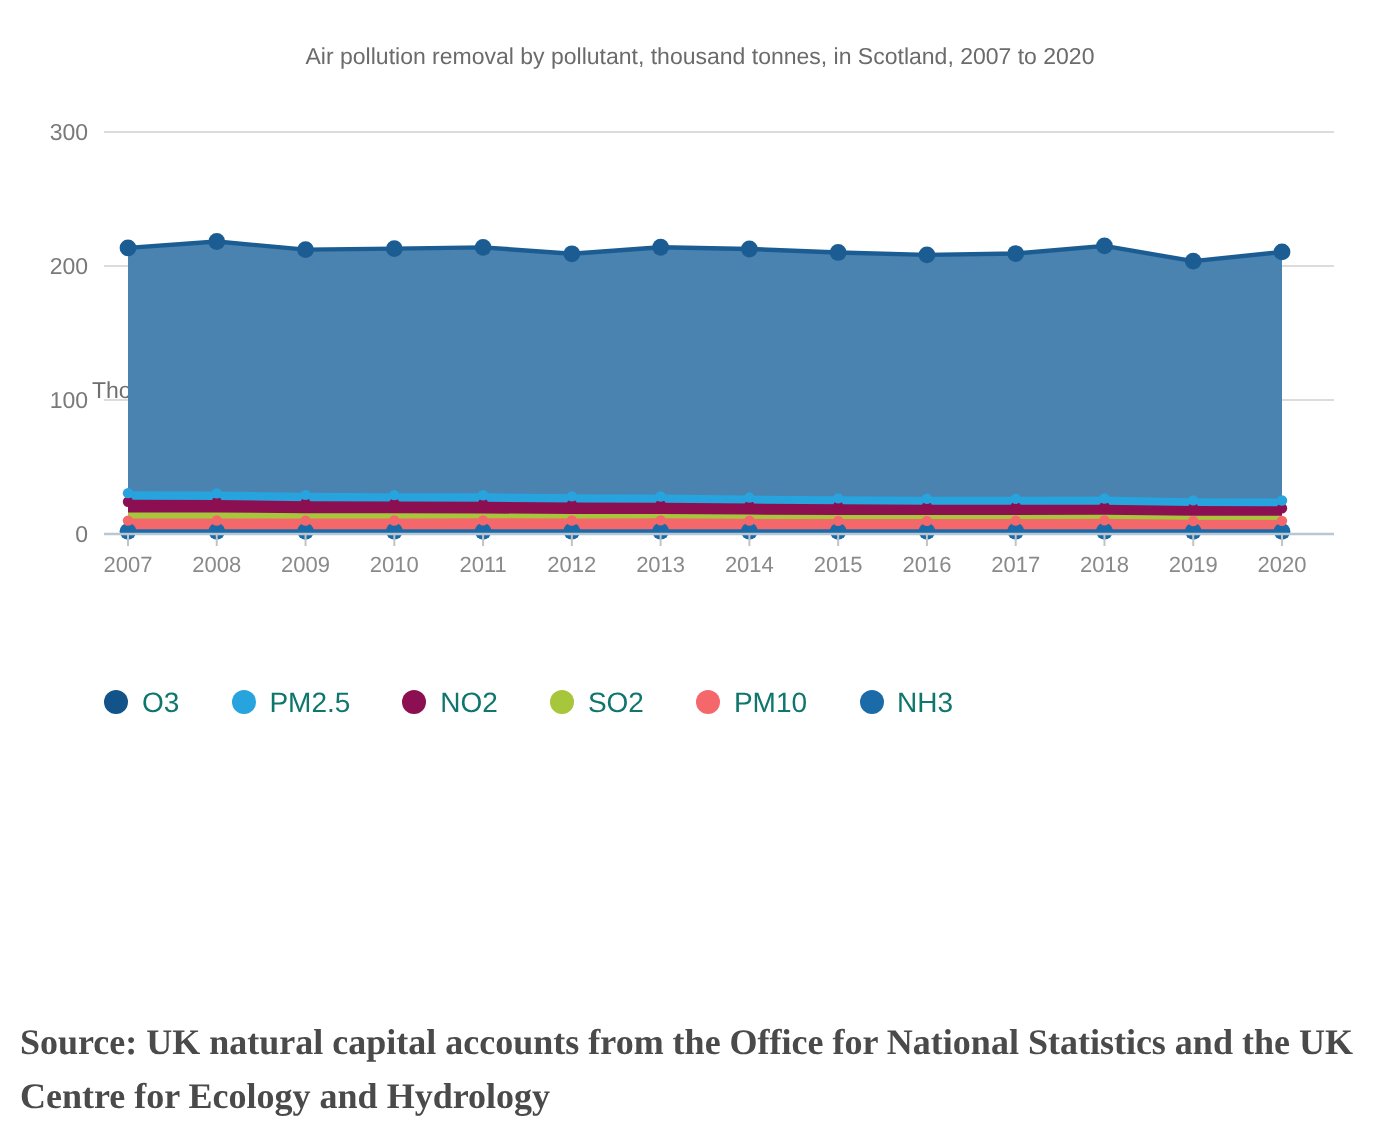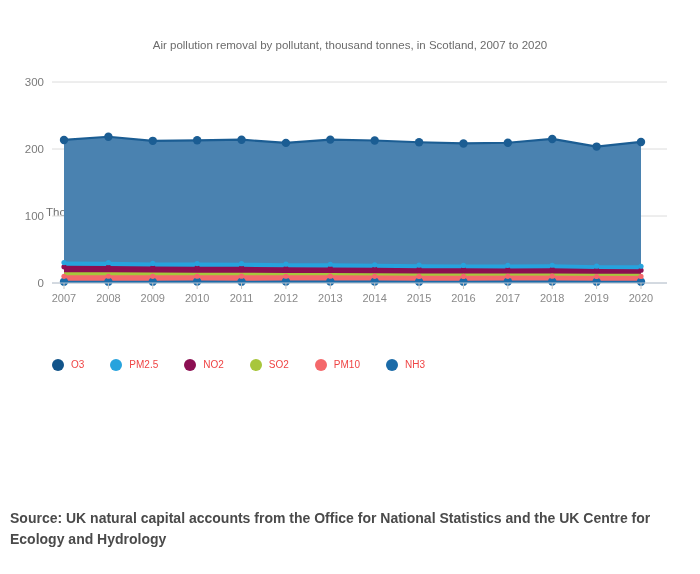--- a/index.html
+++ b/index.html
@@ -26,21 +26,21 @@
     font-weight: 400;
     color: #3d3d3d;
     line-height: 1.32;
     letter-spacing: -0.1px;
     margin: 4px 0 0 0;
   }
   .chart-subtitle {
     font-size: 11.5px;
     font-weight: 400;
     color: #6b6b6b;
-    margin: 28px 0 0 0;
+    margin: 12px 0 0 0;
     line-height: 1.3;
   }
 
   
   .plot-wrap {
     position: relative;
     margin-top: 18px;
     height: 270px;
   }
   .plot-svg {
@@ -72,34 +72,35 @@
   }
   .legend-dot {
     width: 12px;
     height: 12px;
     border-radius: 50%;
     display: inline-block;
     margin-right: 7px;
     flex: none;
   }
   .legend-label {
-    font-size: 10px;
-    color: #ef4444;
+    font-size: 14px;
+    color: #0f766e;
   }
 
   
   .source {
     position: absolute;
     left: 10px;
     right: 16px;
     top: 508px;
-    font-size: 14px;
+    font-size: 18px;
     font-weight: bold;
     color: #4a4a4a;
     line-height: 1.5;
+    font-family: Liberation Serif, serif;
   }
 
   text.tick {
     font-family: "Liberation Sans", sans-serif;
     font-size: 11px;
     fill: #8a8a8a;
   }
   text.ytick {
     font-family: "Liberation Sans", sans-serif;
     font-size: 11.5px;

